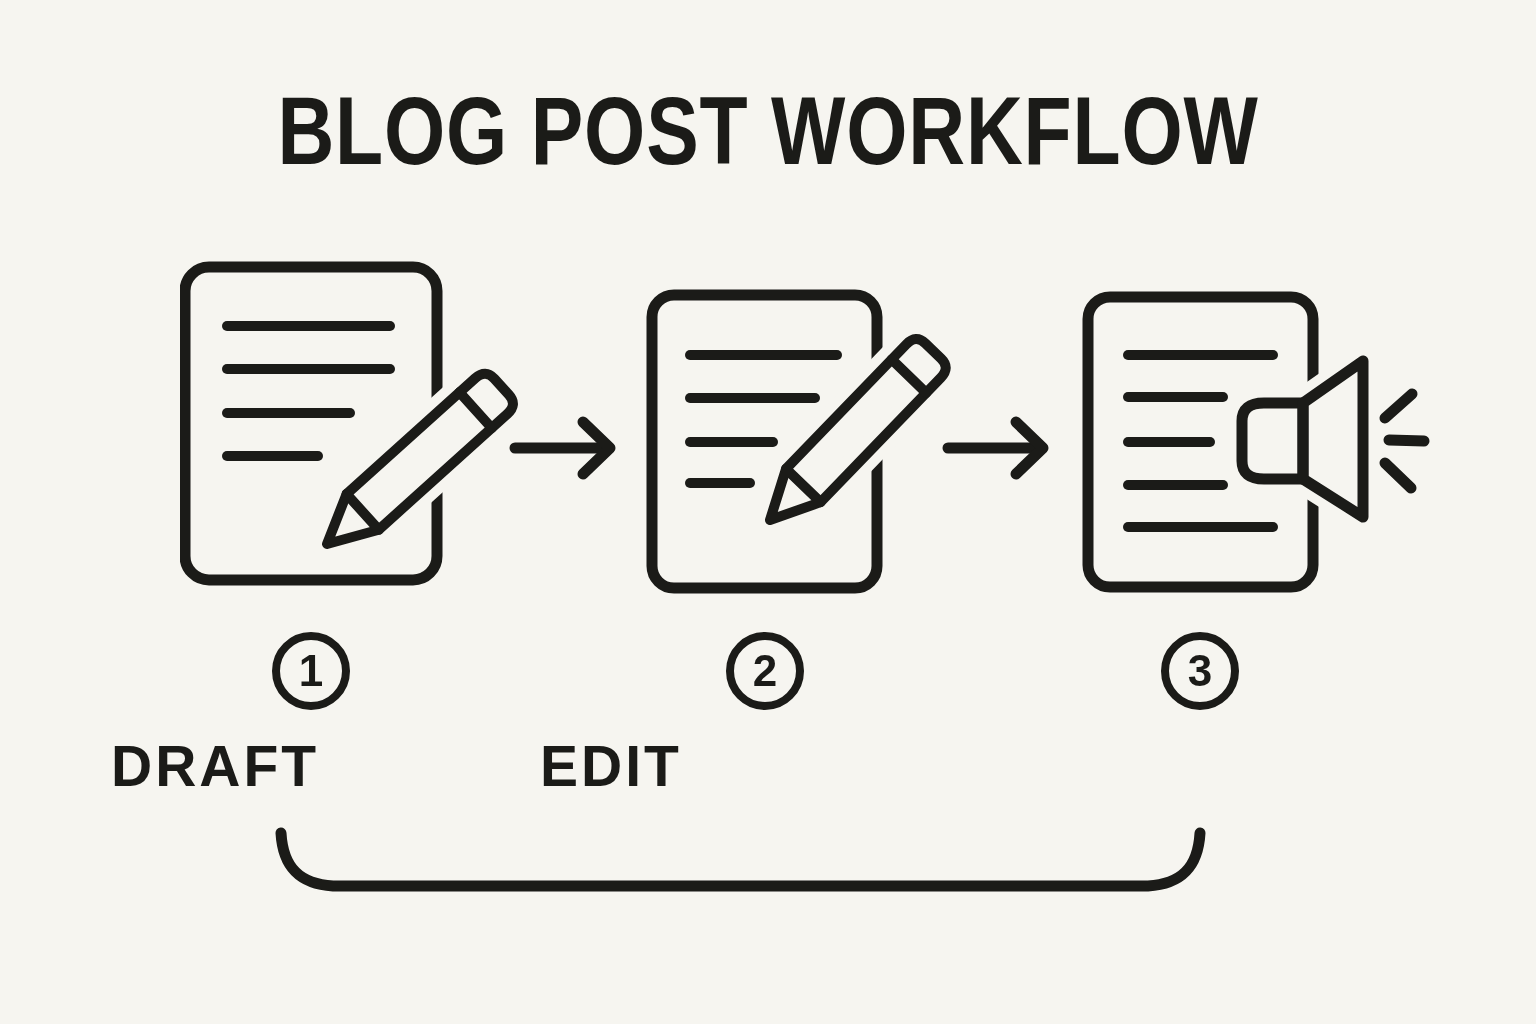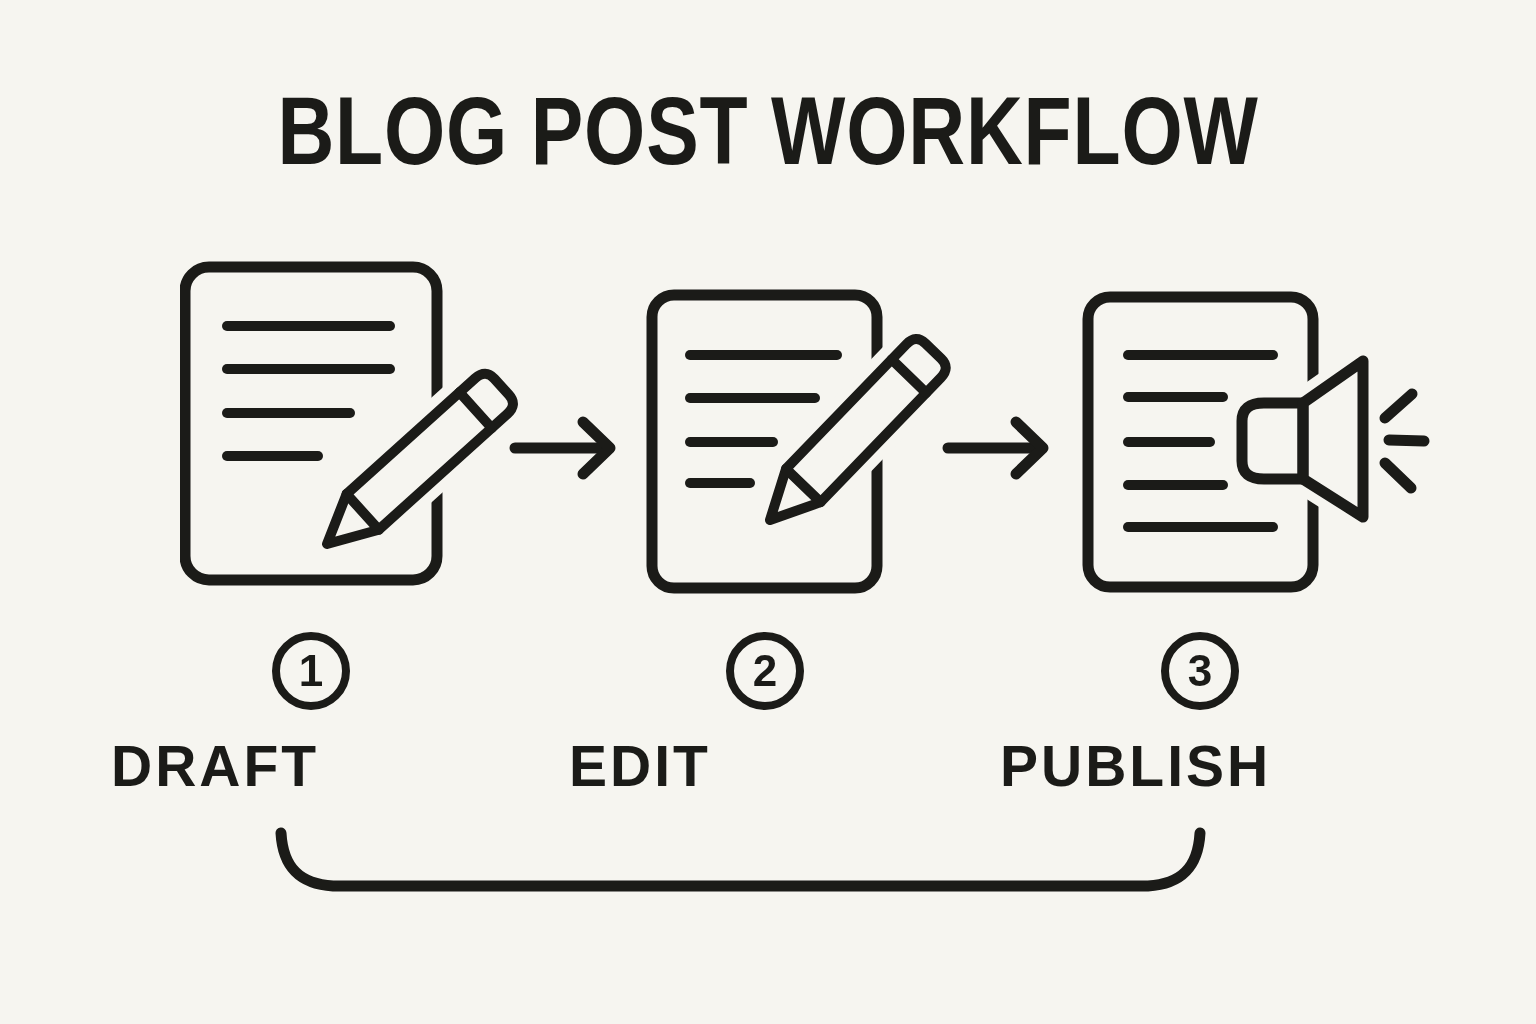--- a/index.html
+++ b/index.html
@@ -42,21 +42,21 @@
   .num-3{left:1161px;}
   .step-label{
     position:absolute;top:733px;
     width:400px;
     font-size:57px;font-weight:bold;
     letter-spacing:3px;
     color:#1b1b18;
     white-space:nowrap;
   }
   .label-1{left:111px;}
-  .label-2{left:569px;}
+  .label-2{left:540px;}
   .label-3{left:1000px;}
   .ink{stroke:#1b1b18;fill:none;stroke-linecap:round;stroke-linejoin:round;}
   .halo{stroke:#f6f5f0;fill:#f6f5f0;stroke-linecap:round;stroke-linejoin:round;}
 </style>
 </head>
 <body>
 
 <div class="canvas">
 
   <div class="title">BLOG POST WORKFLOW</div>
@@ -123,19 +123,18 @@
   </div>
   <div class="step-num num-2">
     <span>2</span>
   </div>
   <div class="step-num num-3">
     <span>3</span>
   </div>
 
   <div class="step-label label-1">DRAFT</div>
   <div class="step-label label-2">EDIT</div>
-  <div class="step-label label-3">PUBLISH</div>
 
   <svg class="bracket-svg" style="left:270px;top:820px;" width="945" height="90" viewBox="0 0 945 90">
     <path d="M 11 13 C 13 48 30 64 63 66 L 878 66 C 911 64 928 48 930 13" class="ink" stroke-width="11"></path>
   </svg>
 
 </div>
 
 </body></html>

